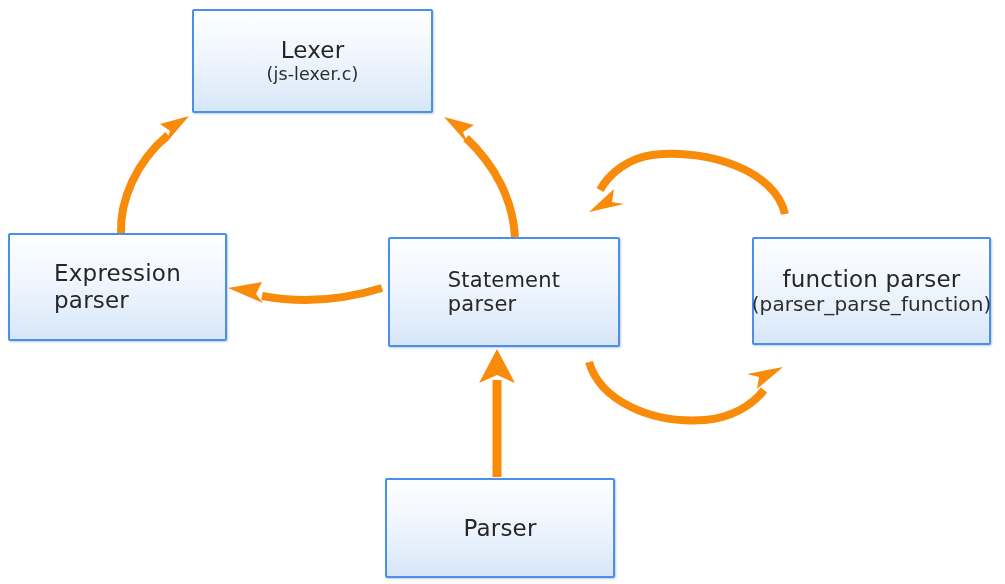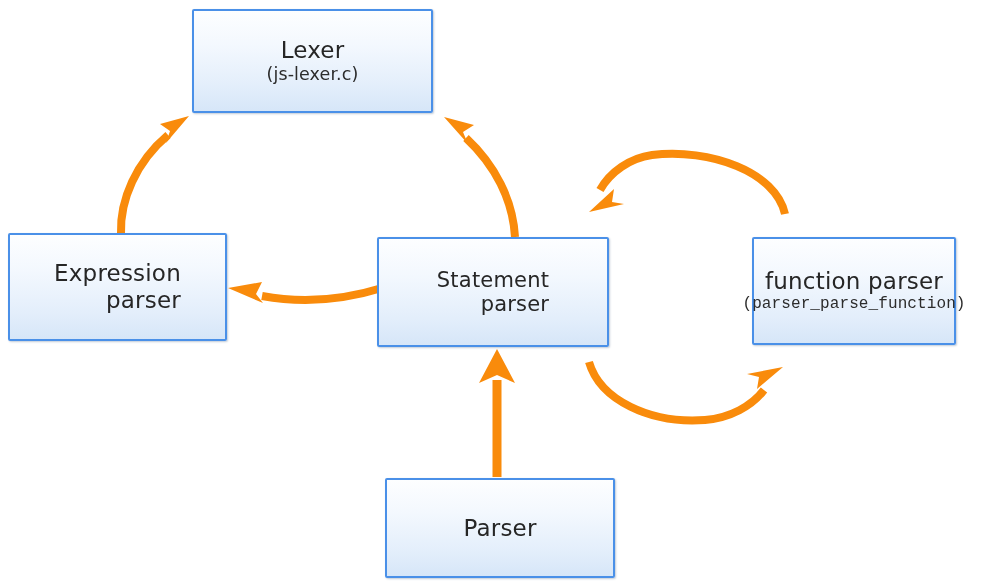--- a/index.html
+++ b/index.html
@@ -23,46 +23,46 @@
     position: absolute;
     box-sizing: border-box;
     border: 2px solid #4a90e8;
     border-radius: 2px;
     background: linear-gradient(to bottom, #fdfeff 0%, #f3f8fe 35%, #e3eefb 75%, #d6e6f8 100%);
     box-shadow: 1px 1px 2px rgba(120,140,165,0.45);
     display: flex;
     flex-direction: column;
     align-items: center;
     justify-content: center;
-    text-align: right;
+    text-align: left;
     color: #2b2b2b;
     z-index: 3;
   }
   .node .title {
     font-size: 23px;
     line-height: 1.16;
     letter-spacing: 0.2px;
     white-space: pre-line;
     color: #262626;
   }
   .node .sub {
     font-size: 17.5px;
     line-height: 1.2;
     margin-top: 0;
     letter-spacing: 0.1px;
     color: #2c2c2c;
   }
   .node.small-title .title { font-size: 21px; }
-  .node.small-sub   .sub   { font-size: 16px; font-family: Liberation Mono, monospace; }
+  .node.small-sub   .sub   { font-size: 20px; }
 
   
   #node-lexer     { left: 192px; top: 9px;   width: 241px; height: 104px; }
   #node-expr      { left: 8px;   top: 233px; width: 219px; height: 108px; }
-  #node-statm     { left: 377px; top: 237px; width: 232px; height: 110px; }
-  #node-function  { left: 752px; top: 237px; width: 204px; height: 108px; }
+  #node-statm     { left: 388px; top: 237px; width: 232px; height: 110px; }
+  #node-function  { left: 752px; top: 237px; width: 239px; height: 108px; }
   #node-parser    { left: 385px; top: 478px; width: 230px; height: 100px; }
 
   
   #arrows {
     position: absolute;
     left: 0;
     top: 0;
     width: 1005px;
     height: 584px;
     z-index: 1;

